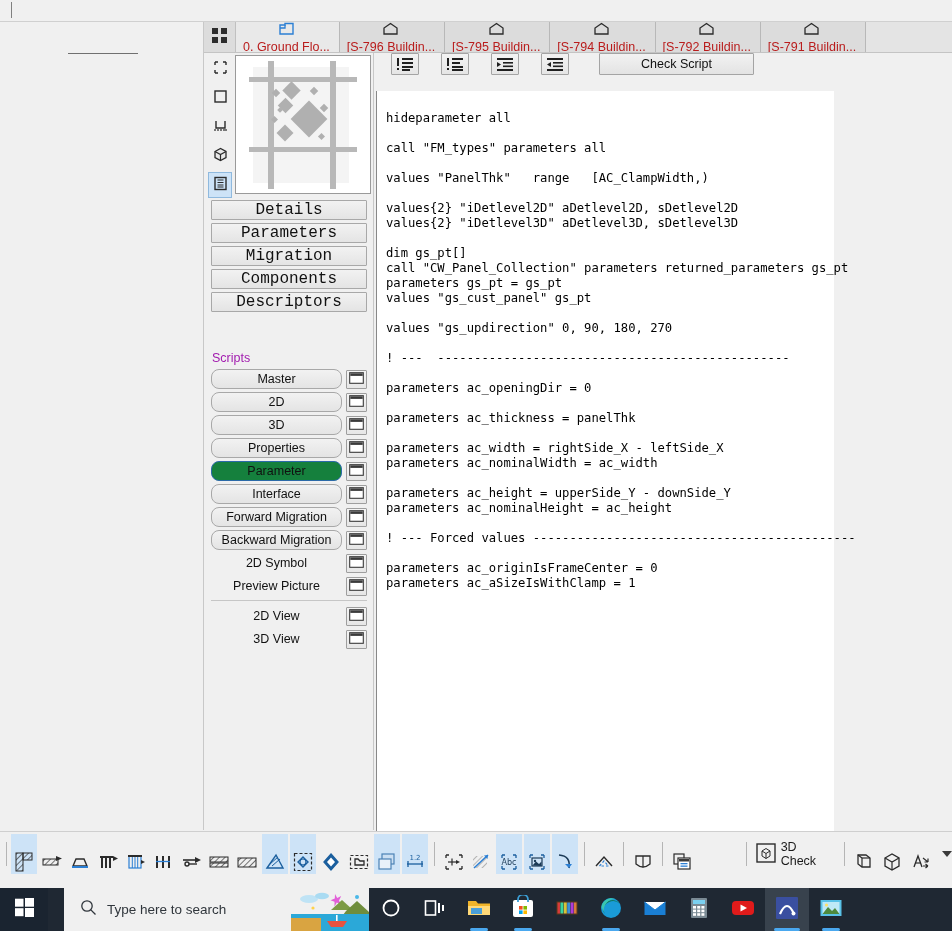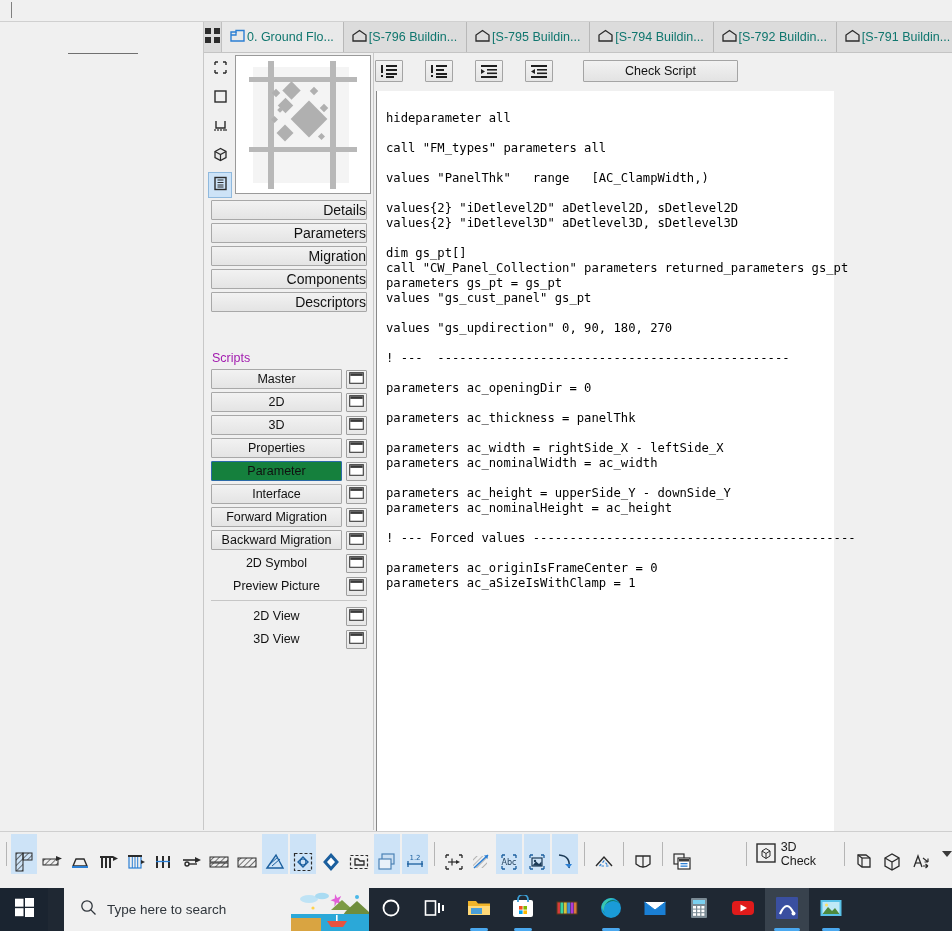--- a/index.html
+++ b/index.html
@@ -36,23 +36,23 @@
     background: #e4e4e4; display: flex; align-items: stretch;
     border-bottom: 1px solid #c4c4c4;
   }
   .tab-grid-btn {
     width: 32px; display: flex; align-items: center; justify-content: center;
     background: #dcdcdc; border-right: 1px solid #c0c0c0; cursor: pointer;
   }
   .tab {
     display: flex; align-items: center; gap: 1px;
     padding: 0 9px 0 7px;
-    font-size: 12.5px; color: #0f766e; white-space: nowrap;
+    font-size: 12.5px; color: #b91c1c; white-space: nowrap;
     background: #dcdcdc; border-right: 1px solid #b8b8b8; cursor: pointer;
-    max-width: 124px; overflow: hidden;
+    max-width: 124px; overflow: hidden; flex-direction: column;
   }
   .tab.active { background: #e9e9e9; }
   .tab .tab-label { overflow: hidden; text-overflow: clip; }
   .tab-icon { flex: 0 0 auto; display: block; }
 
   
   .panel {
     position: absolute; left: 204px; top: 53px; width: 170px; height: 777px;
     background: #f0f0f0; border-right: 1px solid #c8c8c8;
   }
@@ -72,33 +72,33 @@
     box-shadow: inset 0 0 0 2px #ffffff;
     overflow: hidden;
   }
   .preview-inner { position: absolute; left: 3px; top: 3px; width: 128px; height: 131px; background: #fff; }
 
   .btnlist { position: absolute; left: 7px; top: 147px; width: 156px; }
   .wbtn {
     width: 100%; height: 20px; margin-bottom: 3px;
     background: linear-gradient(#f2f2f2, #e4e4e4);
     border: 1px solid #a8a8a8; border-radius: 1px;
-    font-family: Liberation Sans, sans-serif;
-    font-size: 14px; color: #111; text-align: right; line-height: 18px;
+    font-family: Liberation Mono, monospace;
+    font-size: 16px; color: #111; text-align: center; line-height: 18px;
     cursor: pointer; padding: 0;
   }
   .scripts-label {
     position: absolute; left: 8px; top: 298px; font-size: 12.5px; color: #a21caf;
   }
   .scriptlist { position: absolute; left: 7px; top: 316px; width: 156px; }
   .srow { display: flex; align-items: center; gap: 4px; margin-bottom: 3px; height: 20px; }
   .srow .sbtn {
     flex: 1 1 auto; height: 20px;
     background: linear-gradient(#f2f2f2, #e4e4e4);
-    border: 1px solid #a8a8a8; border-radius: 1px;
+    border: 1px solid #a8a8a8; border-radius: 8px;
     font-family: "Liberation Sans", sans-serif;
     font-size: 12.5px; color: #111; text-align: center; line-height: 18px;
     cursor: pointer; padding: 0;
   }
   .srow .sbtn.sel {
     background: #15803d; border: 1px solid #2b6aa8;
   }
   .srow .sbtn.plain {
     background: transparent; border: 1px solid transparent;
   }
@@ -111,21 +111,21 @@
   }
   .sep-line { height: 1px; background: #c6c6c6; margin: 4px 0 5px 0; }
 
   
   .editor-area {
     position: absolute; left: 375px; top: 53px; width: 577px; height: 777px;
     background: #f0f0f0;
   }
   .ed-toolbar {
     position: absolute; left: 0; top: 0; width: 577px; height: 36px;
-    display: flex; align-items: center; padding-left: 0; gap: 22px;
+    display: flex; align-items: flex-start; padding-left: 16px; gap: 22px;
   }
   .tbtn {
     width: 28px; height: 22px;
     background: linear-gradient(#f3f3f3, #e5e5e5);
     border: 1px solid #a4a4a4; border-radius: 1px;
     display: flex; align-items: center; justify-content: center; cursor: pointer;
   }
   .check-script {
     margin-left: 8px; width: 155px; height: 22px;
     background: linear-gradient(#f2f2f2, #e3e3e3);

